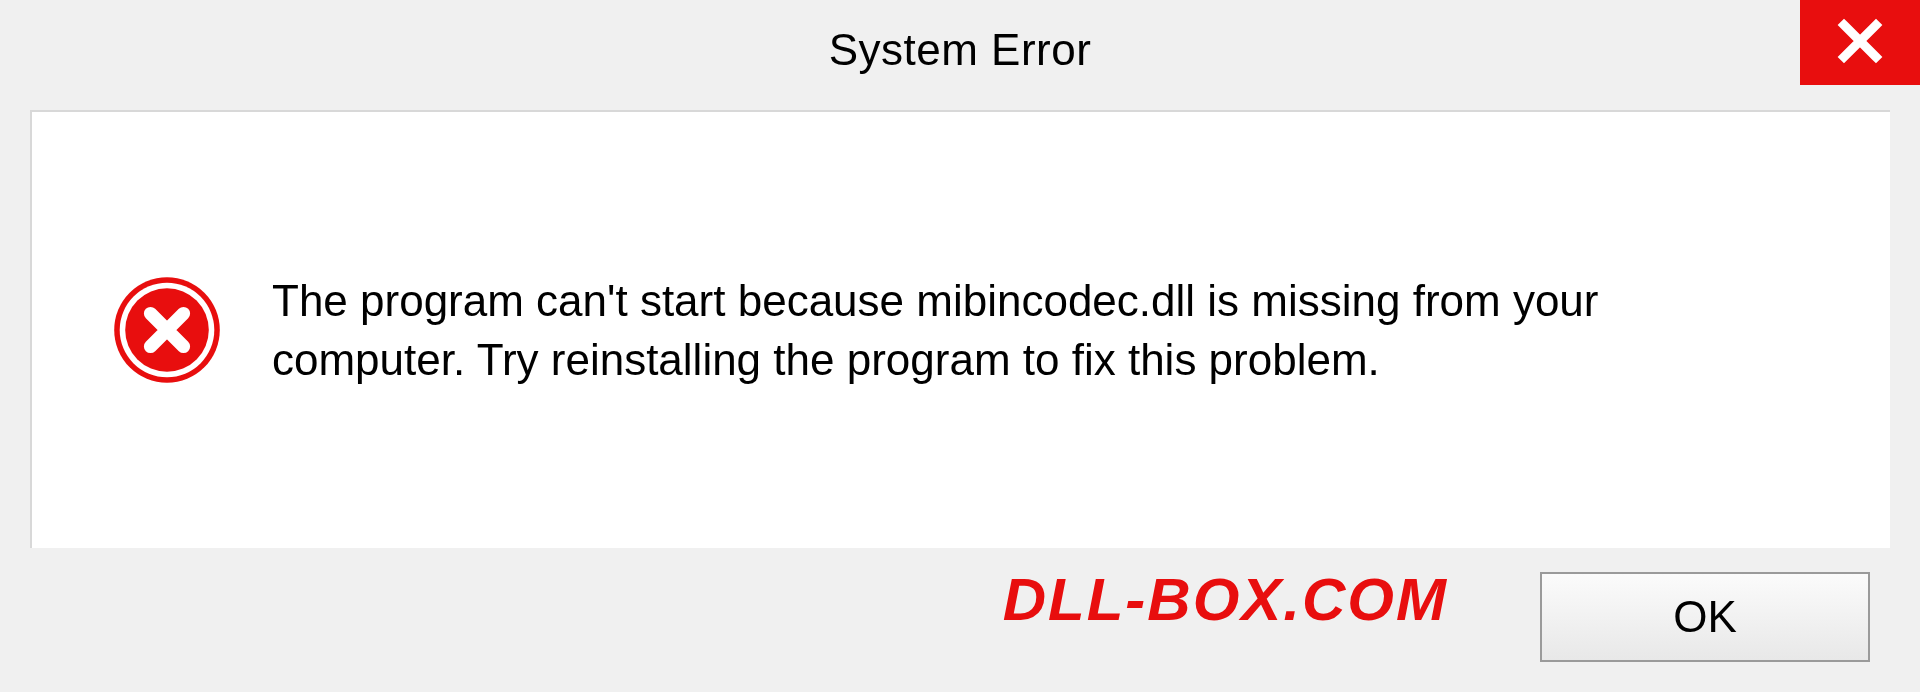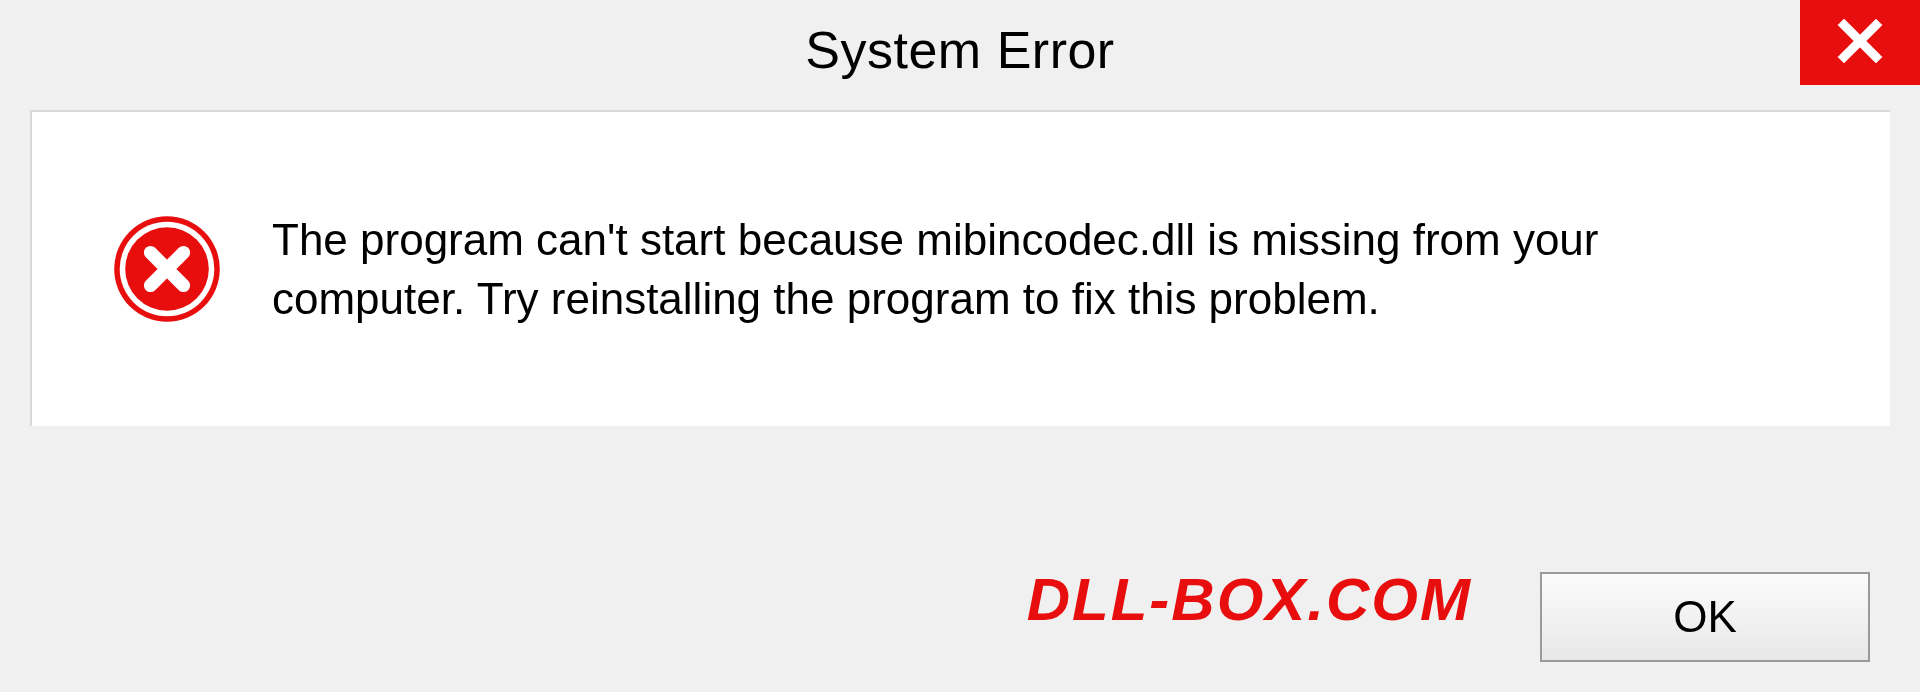--- a/index.html
+++ b/index.html
@@ -22,21 +22,21 @@
       position: relative;
     }
     .titlebar {
       height: 100px;
       display: flex;
       align-items: center;
       justify-content: center;
       position: relative;
     }
     .title-text {
-      font-size: 52px;
+      font-size: 44px;
       font-weight: 400;
       color: #000;
       letter-spacing: 0.5px;
     }
     .close-button {
       position: absolute;
       right: 0;
       top: 0;
       width: 120px;
       height: 85px;
@@ -48,21 +48,21 @@
     }
     .close-button svg {
       width: 48px;
       height: 48px;
     }
     .content-panel {
       margin: 10px 30px 0 30px;
       background: #ffffff;
       border-top: 2px solid #d8d8d8;
       border-left: 2px solid #d8d8d8;
-      height: 316px;
+      height: 438px;
       display: flex;
       align-items: center;
       padding: 0 50px 0 80px;
       gap: 50px;
     }
     .error-icon {
       width: 110px;
       height: 110px;
       flex-shrink: 0;
     }
@@ -79,21 +79,21 @@
     }
     .footer {
       position: absolute;
       bottom: 30px;
       left: 0;
       right: 0;
       display: flex;
       align-items: center;
       justify-content: flex-end;
       padding: 0 50px;
-      gap: 68px;
+      gap: 92px;
     }
     .watermark {
       font-size: 60px;
       font-weight: 800;
       font-style: italic;
       color: #e80e0e;
       letter-spacing: 2px;
       font-family: Arial, sans-serif;
     }
     .ok-button {

